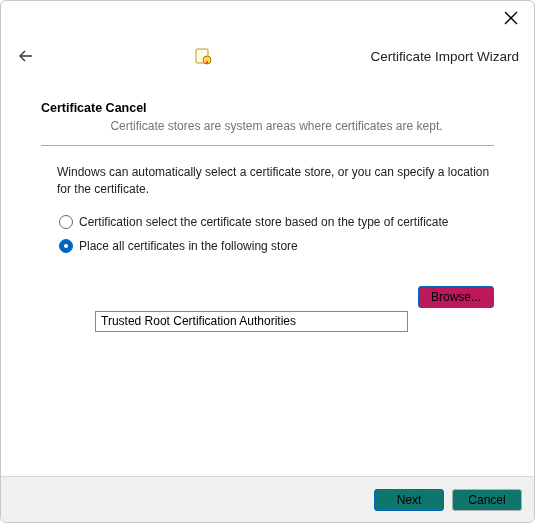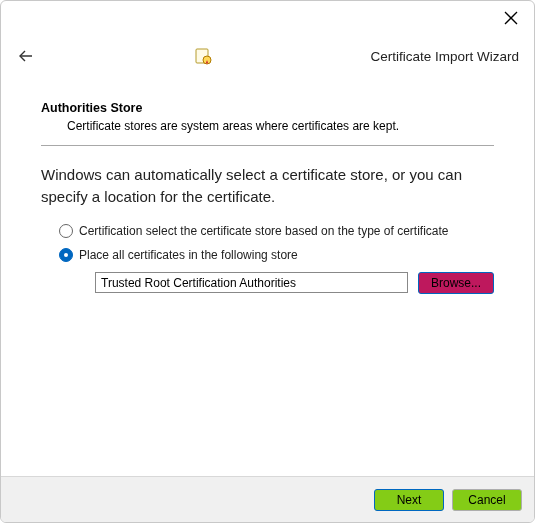--- a/index.html
+++ b/index.html
@@ -58,34 +58,36 @@
     }
 
     .section-title {
       font-size: 12.5px;
       font-weight: 600;
       color: #000;
       margin-bottom: 4px;
     }
     .section-desc {
       font-size: 12px;
-      color: #000000;
-      margin-left: 26px;
+      color: #737373;
+      margin-left: 18px;
       margin-bottom: 12px;
+      text-align: center;
     }
     .hr {
       border: none;
       border-top: 1px solid #a8a8a8;
       margin: 0 0 18px 0;
     }
     .body-text {
-      font-size: 15px;
+      font-size: 12px;
       color: #222;
       line-height: 1.45;
       margin-bottom: 16px;
+      margin-left: 16px;
     }
 
     .radio-group { margin-left: 18px; }
     .radio-item {
       display: flex;
       align-items: center;
       gap: 6px;
       font-size: 12px;
       color: #222;
       margin-bottom: 10px;
@@ -127,20 +129,21 @@
       gap: 10px;
     }
     .store-input {
       flex: 1;
       height: 21px;
       border: 1px solid #888;
       font-size: 12px;
       padding: 1px 5px;
       background: #fff;
       color: #000;
+      margin-top: 48px;
     }
 
     .browse-btn {
       width: 76px;
       height: 22px;
       font-size: 12px;
       background: #be185d;
       border: 1px solid #0067c0;
       border-radius: 3px;
       cursor: pointer;
@@ -159,21 +162,21 @@
       display: flex;
       align-items: center;
       justify-content: flex-end;
       padding-right: 12px;
       gap: 8px;
     }
     .footer button {
       width: 70px;
       height: 22px;
       font-size: 12px;
-      background: #84cc16;
+      background: #0f766e;
       border: 1px solid #adadad;
       border-radius: 3px;
       cursor: pointer;
       color: #000;
       padding: 0;
     }
     .footer button.primary {
       border-color: #0067c0;
     }
   </style>
@@ -198,21 +201,21 @@
     <svg viewBox="0 0 20 20">
       <rect x="3" y="3" width="12" height="14" rx="1" fill="#fffbe6" stroke="#b59b2c" stroke-width="1"></rect>
       <circle cx="14" cy="14" r="4" fill="#ffd95a" stroke="#b07b00" stroke-width="1"></circle>
       <path d="M14 14 l-1.5 4 l1.5 -1 l1.5 1 z" fill="#d12d2d"></path>
     </svg>
   </div>
   <div class="header-title">Certificate Import Wizard</div>
 </div>
 
 <div class="content">
-  <div class="section-title">Authorities Store</div>
+  <div class="section-title">Certificate Cancel</div>
   <div class="section-desc">Certificate stores are system areas where certificates are kept.</div>
   <hr class="hr">
   <div class="body-text">Windows can automatically select a certificate store, or you can specify a location for the certificate.</div>
 
   <div class="radio-group">
     <label class="radio-item">
       <span class="radio-circle"></span>
       <span>Certification select the certificate store based on the type of certificate</span>
     </label>
     <label class="radio-item">

